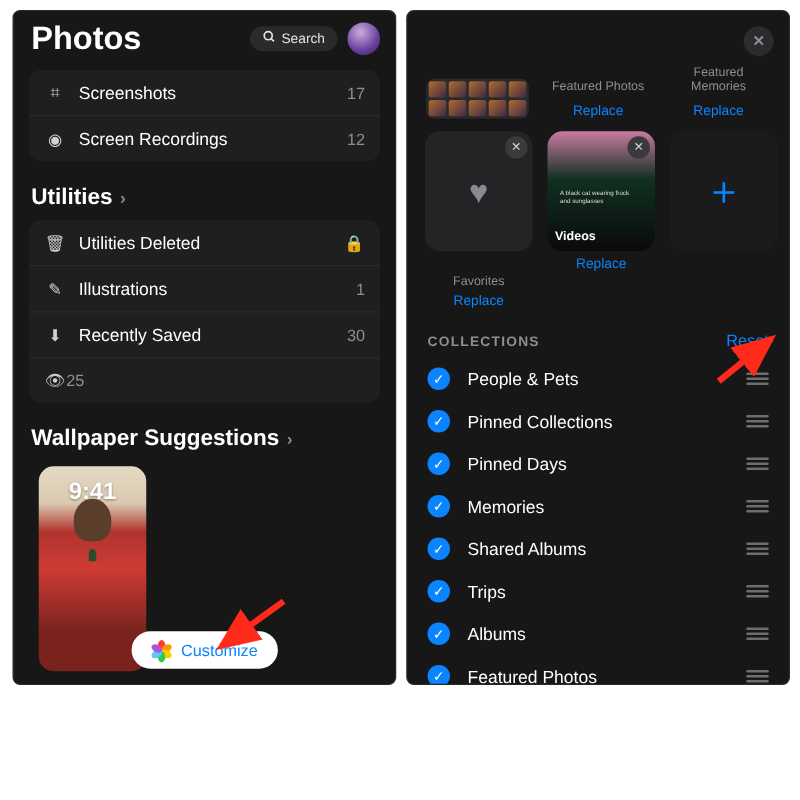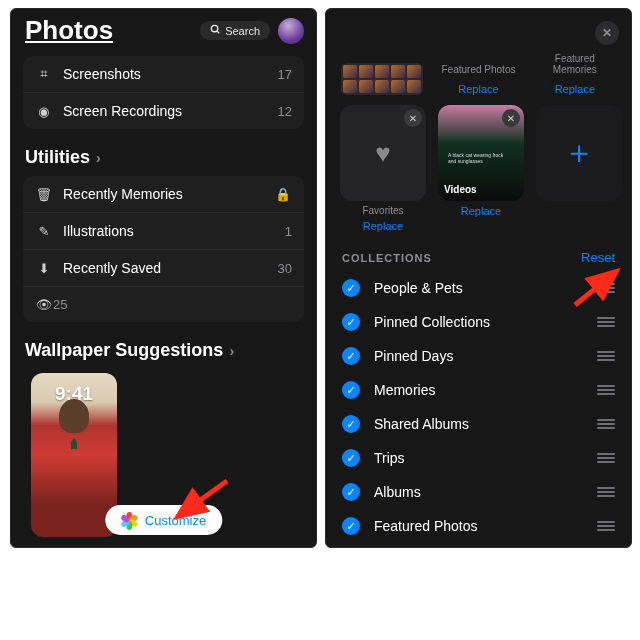--- a/index.html
+++ b/index.html
@@ -25,21 +25,21 @@
   .phone.left { margin-left: 10px; }
   .phone.right { margin-left: 0; }
 
   
   .header {
     display: flex;
     align-items: center;
     padding: 6px 12px 4px 14px;
     gap: 8px;
   }
-  .app-title { font-size: 26px; font-weight: 700; flex: 1; text-decoration: underline; }
+  .app-title { font-size: 26px; font-weight: 700; flex: 1; }
   .search-pill {
     display: flex; align-items: center; gap: 4px;
     background: #2a2a2a; border-radius: 12px;
     padding: 3px 10px; font-size: 11px; color: #e2e2e2;
   }
   .avatar {
     width: 26px; height: 26px; border-radius: 50%;
     background: radial-gradient(circle at 40% 30%, #c9aed8, #6b3fa0 60%, #3b2158);
   }
 
@@ -126,21 +126,21 @@
     display: flex; align-items: center; justify-content: center;
   }
   .tile .remove {
     position: absolute; top: 4px; right: 4px;
     width: 18px; height: 18px; border-radius: 50%;
     background: #3a3a3c; color: #d0d0d0;
     display: flex; align-items: center; justify-content: center;
     font-size: 10px;
   }
   .heart-i { font-size: 26px; color: #8a8a8e; }
-  .tile-label { font-size: 10px; color: #8e8e93; margin-top: 4px; }
+  .tile-label { font-size: 10px; color: #8e8e93; margin-top: 19px; }
   .tile-col { display: flex; flex-direction: column; align-items: center; }
 
   .vid-tile {
     background: linear-gradient(180deg, #c97ba2 0%, #103021 40%, #0a0a0a 100%);
     position: relative;
   }
   .vid-tile .cap { position: absolute; left: 6px; bottom: 6px; font-size: 10px; font-weight: 700; }
   .vid-tile .sub { position: absolute; left: 10px; top: 48px; font-size: 5px; color: #ddd; width: 60px; line-height: 1.1; }
 
   .plus-tile { background: #1b1b1d; }
@@ -200,21 +200,21 @@
   </div>
 
   <div class="section-title">
     <span>Utilities</span>
     <span class="section-chevron">›</span>
   </div>
 
   <div class="list-card">
     <div class="list-row">
       <span class="row-icon">🗑</span>
-      <span class="row-label">Recently Memories</span>
+      <span class="row-label">Utilities Deleted</span>
       <span class="row-count">🔒</span>
     </div>
     <div class="list-row">
       <span class="row-icon">✎</span>
       <span class="row-label">Illustrations</span>
       <span class="row-count">1</span>
     </div>
     <div class="list-row">
       <span class="row-icon">⬇</span>
       <span class="row-label">Recently Saved</span>

